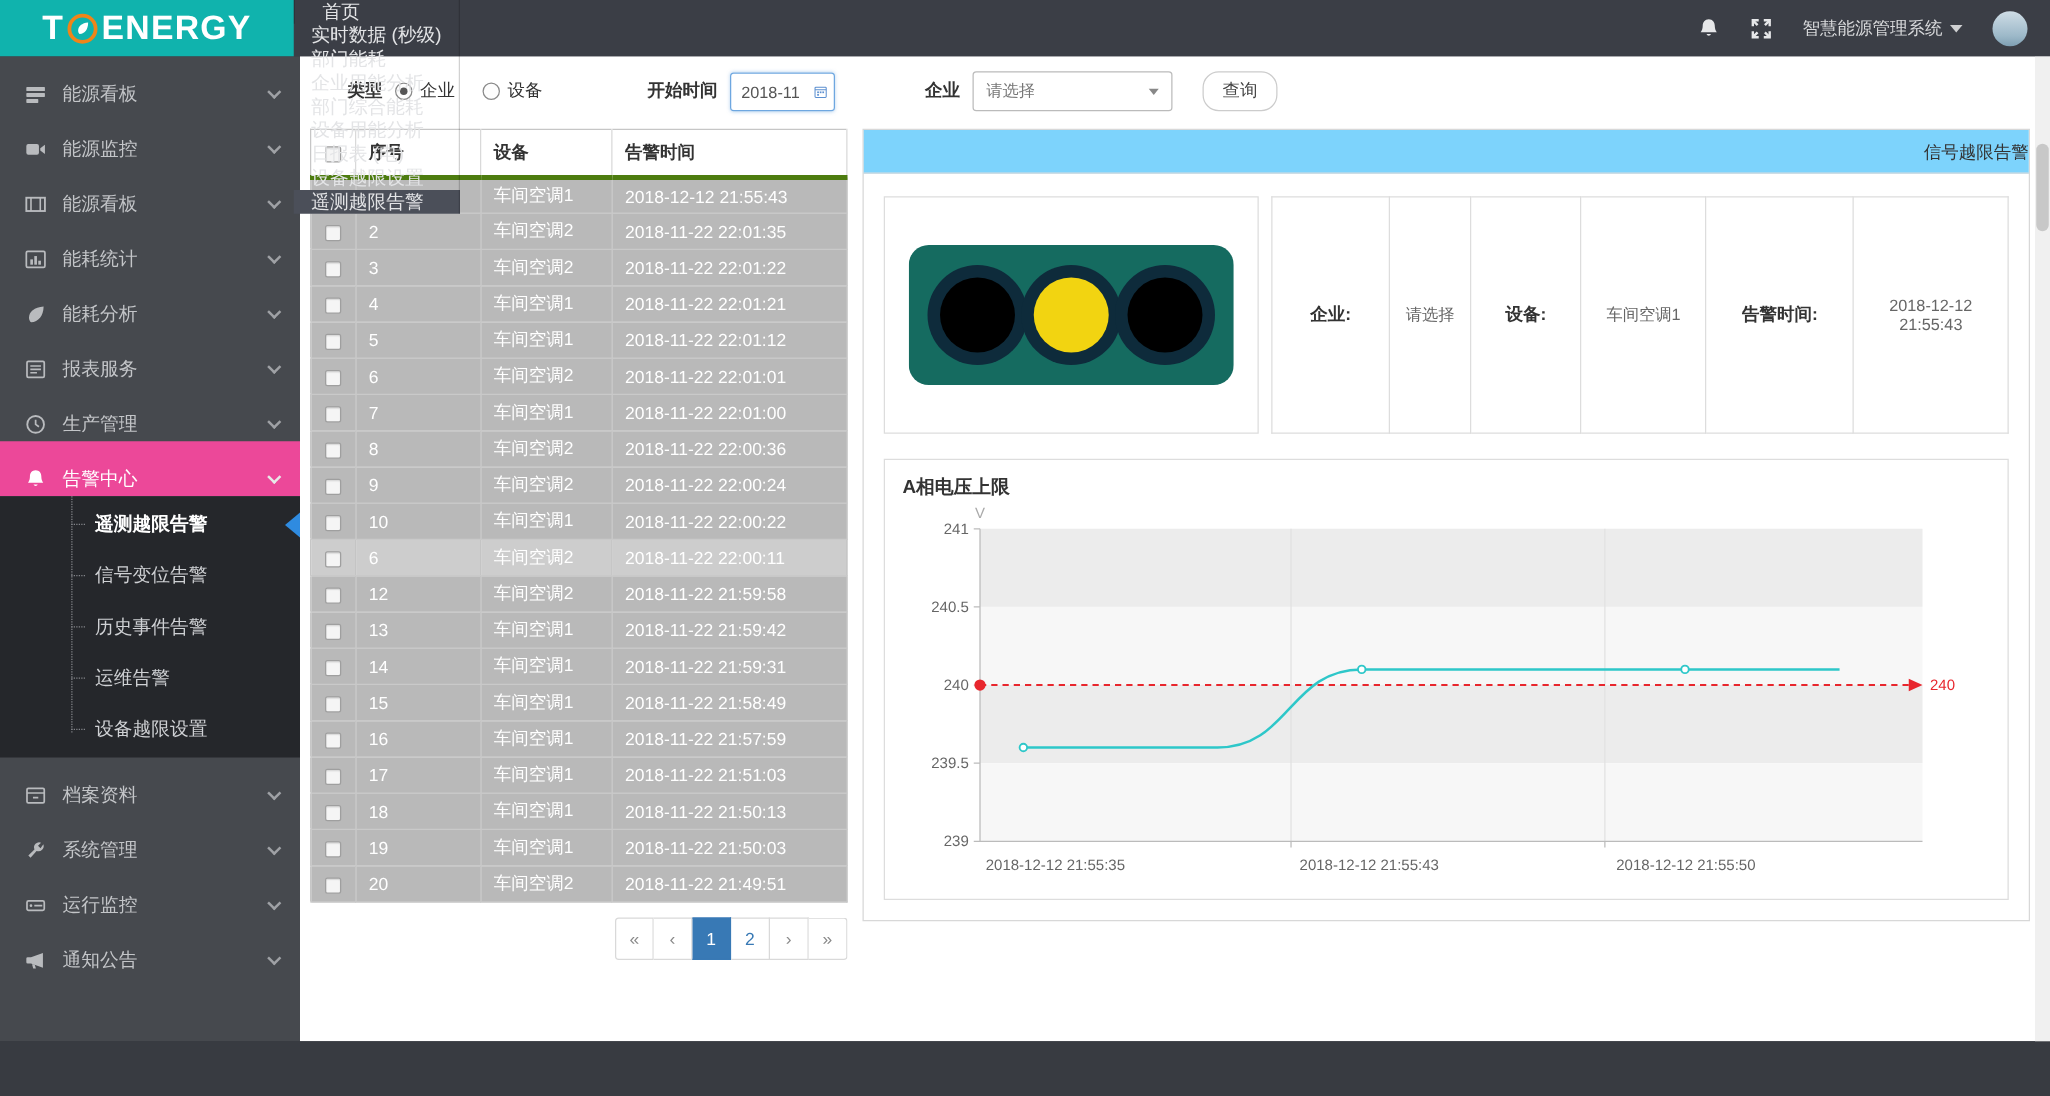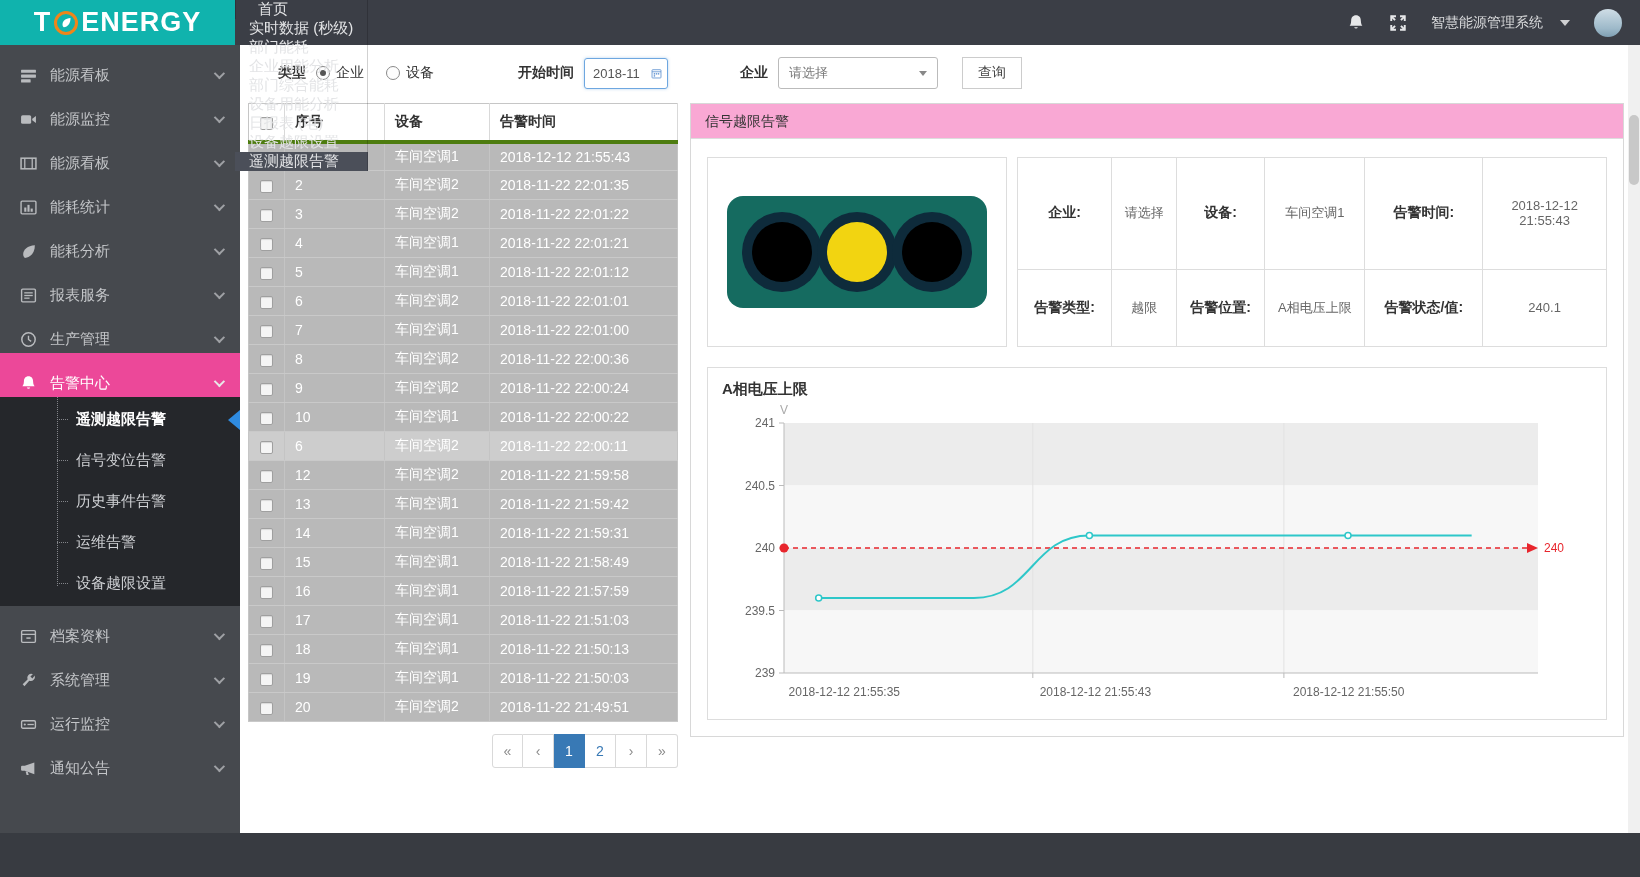--- a/index.html
+++ b/index.html
@@ -12,21 +12,21 @@
   .logo-box .lt { color:#fff; font-size:27px; font-weight:800; letter-spacing:1px; }
   .logo-at { width:24px; height:24px; border:3px solid #f08519; border-radius:50%; display:inline-flex; align-items:center; justify-content:center; margin:0 1px; }
   .logo-at svg { width:12px; height:12px; }
   .topnav { display:flex; align-items:stretch;flex-direction:column; }
   .nav-item { display:flex; align-items:center; padding:0 14px; color:#e3e4e6; font-size:15px; cursor:pointer; border-right:1px solid rgba(0,0,0,.18); white-space:nowrap; }
   .nav-item:first-child { padding:0 22px; border-left:1px solid rgba(0,0,0,.18); }
   .nav-item.active { background:#4b4f59; }
   .header-right { margin-left:auto; display:flex; align-items:center; gap:24px; padding-right:18px; color:#d6d7d9; }
   .hicon { width:18px; height:18px; color:#e6e7e9; cursor:pointer; }
   .hicon svg { width:100%; height:100%; fill:currentColor; }
-  .sys-title { font-size:14px; color:#d9dadc; display:flex; align-items:center; gap:17px; cursor:pointer;text-align:center; }
+  .sys-title { font-size:14px; color:#d9dadc; display:flex; align-items:center; gap:6px; cursor:pointer;text-align:center; }
   .caret-down { width:0; height:0; border-left:5px solid transparent; border-right:5px solid transparent; border-top:6px solid #cfd0d2; }
   .avatar { width:28px; height:28px; border-radius:50%; background:linear-gradient(180deg,#cfdde6 0%,#9db9c9 70%,#7f9fb3 100%); cursor:pointer; }
 
   
   .sidebar { position:absolute; left:0; top:45px; width:240px; bottom:44px; background:#46494e; overflow:hidden; }
   .side-item { height:44px; display:flex; align-items:center; padding:16px 18px 0 20px; color:#c3c5c8; font-size:15px; cursor:pointer; position:relative; }
   .side-item .icon { width:17px; height:17px; margin-right:13px; color:#b9bbbe; display:inline-flex; }
   .side-item .icon svg { width:100%; height:100%; fill:currentColor; }
   .side-item .lbl { flex:1; }
   .chev { width:8px; height:8px; border-right:2px solid #9fa1a5; border-bottom:2px solid #9fa1a5; transform:rotate(45deg) translateY(-2px); }
@@ -52,21 +52,21 @@
   .radio-group { display:flex; align-items:center; gap:6px; margin-right:8px; }
   .radio { width:14px; height:14px; border:1px solid #8a8a8a; border-radius:50%; background:#fdfdfd; position:relative; display:inline-block; cursor:pointer; }
   .radio.checked::after { content:""; position:absolute; left:3px; top:3px; width:6px; height:6px; border-radius:50%; background:#555; }
   .radio-lbl { font-size:14px; color:#333; margin-right:16px; cursor:pointer; }
   .gap-lg { width:40px; }
   .date-input { width:84px; height:31px; border:1px solid #6ea7e0; border-radius:3px; display:flex; align-items:center; padding:0 5px 0 8px; gap:4px; box-shadow:0 0 3px rgba(110,167,224,.5); margin-right:12px; }
   .date-input input { border:none; outline:none; width:54px; font-size:13px; color:#555; font-family:inherit; }
   .date-input svg { width:15px; height:15px; }
   .select-box { width:160px; height:32px; border:1px solid #bbb; border-radius:3px; display:flex; align-items:center; padding:0 10px; font-size:13px; color:#777; cursor:pointer; margin-right:14px; background:#fff; }
   .select-box .sel-caret { margin-left:auto; width:0; height:0; border-left:4px solid transparent; border-right:4px solid transparent; border-top:5px solid #888; }
-  .btn-query { height:32px; padding:0 15px; border:1px solid #ccc; border-radius:0; background:#fff; font-size:14px; color:#444; cursor:pointer; font-family:inherit; }
+  .btn-query { height:32px; padding:0 15px; border:1px solid #ccc; border-radius:13px; background:#fff; font-size:14px; color:#444; cursor:pointer; font-family:inherit; }
 
   
   .content-row { display:flex; align-items:flex-start; padding:2px 16px 0 8px; }
   .left-col { width:430px; flex-shrink:0; }
   .alarm-table { width:100%; border-collapse:collapse; border:1px solid #c6c6c6; }
   .alarm-table th { background:#fff; color:#333; font-size:14px; font-weight:bold; text-align:left; height:38px; padding:0 10px; border-bottom:4px solid #4d7c0f; border-right:1px solid #d9d9d9; }
   .alarm-table td { background:#b9b9b9; color:#fff; font-size:14px; height:29px; padding:0 10px; border-bottom:1px solid #c9c9c9; border-right:1px solid #c4c4c4; cursor:pointer; }
   .alarm-table tr.hl td { background:#cdcdcd; }
   .alarm-table .cb-cell { width:36px; text-align:center; padding:0; }
   .alarm-table .col-seq { width:100px; }
@@ -77,21 +77,21 @@
 
   .pagination { display:flex; justify-content:flex-end; margin-top:12px; }
   .page-btn { min-width:31px; height:34px; border:1px solid #d9d9d9; border-left:none; background:#fff; color:#8a8a8a; font-size:14px; display:flex; align-items:center; justify-content:center; cursor:pointer; padding:0 6px; }
   .page-btn:first-child { border-left:1px solid #d9d9d9; border-radius:3px 0 0 3px; }
   .page-btn:last-child { border-radius:0 3px 3px 0; }
   .page-btn.num { color:#3879b5; }
   .page-btn.active { background:#3879b5; border-color:#3879b5; color:#fff; }
 
   
   .right-panel { flex:1; margin-left:12px; border:1px solid #d8d8d8; background:#fff; }
-  .panel-header { height:35px; background:#f9a8d4; border-bottom:1px solid #ddd; font-size:14px; color:#333; line-height:35px; padding-left:14px; }
+  .panel-header { height:35px; background:#7dd3fc; border-bottom:1px solid #ddd; font-size:14px; color:#333; line-height:35px; padding-left:14px;text-align:right; }
   .panel-body { padding:18px 16px 16px 16px; }
   .detail-row { display:flex; gap:10px; }
   .traffic-card { width:300px; height:190px; border:1px solid #ddd; display:flex; align-items:center; justify-content:center; flex-shrink:0; }
   .detail-table { flex:1; border-collapse:collapse; height:190px; }
   .detail-table td { border:1px solid #ddd; text-align:center; font-size:13px; color:#666; padding:4px; }
   .detail-table td.dl { font-weight:bold; color:#333; font-size:14px; white-space:nowrap; }
 
   .chart-card { margin-top:20px; border:1px solid #ddd; padding:12px 14px 6px 14px; }
   .chart-title { font-size:15px; font-weight:bold; color:#333; margin-bottom:2px; }
   #chart-svg { display:block; width:100%; }
@@ -478,28 +478,20 @@
                 <col style="width:21%">
               </colgroup>
             <tbody id="detail-tbody">
                 <tr>
                   <td class="dl">企业:</td>
                   <td>请选择</td>
                   <td class="dl">设备:</td>
                   <td>车间空调1</td>
                   <td class="dl">告警时间:</td>
                   <td>2018-12-12 21:55:43</td>
-                </tr>
-                <tr>
-                  <td class="dl">告警类型:</td>
-                  <td>越限</td>
-                  <td class="dl">告警位置:</td>
-                  <td>A相电压上限</td>
-                  <td class="dl">告警状态/值:</td>
-                  <td>240.1</td>
                 </tr>
               </tbody>
           </table>
         </div>
         <div class="chart-card">
           <div class="chart-title">A相电压上限</div>
           <svg id="chart-svg" viewBox="0 0 862 312" width="100%" height="312">
               <rect x="58" y="22" width="754" height="62.5" fill="#ececec"></rect>
               <rect x="58" y="84.5" width="754" height="62.5" fill="#f7f7f7"></rect>
               <rect x="58" y="147" width="754" height="62.5" fill="#ececec"></rect>

